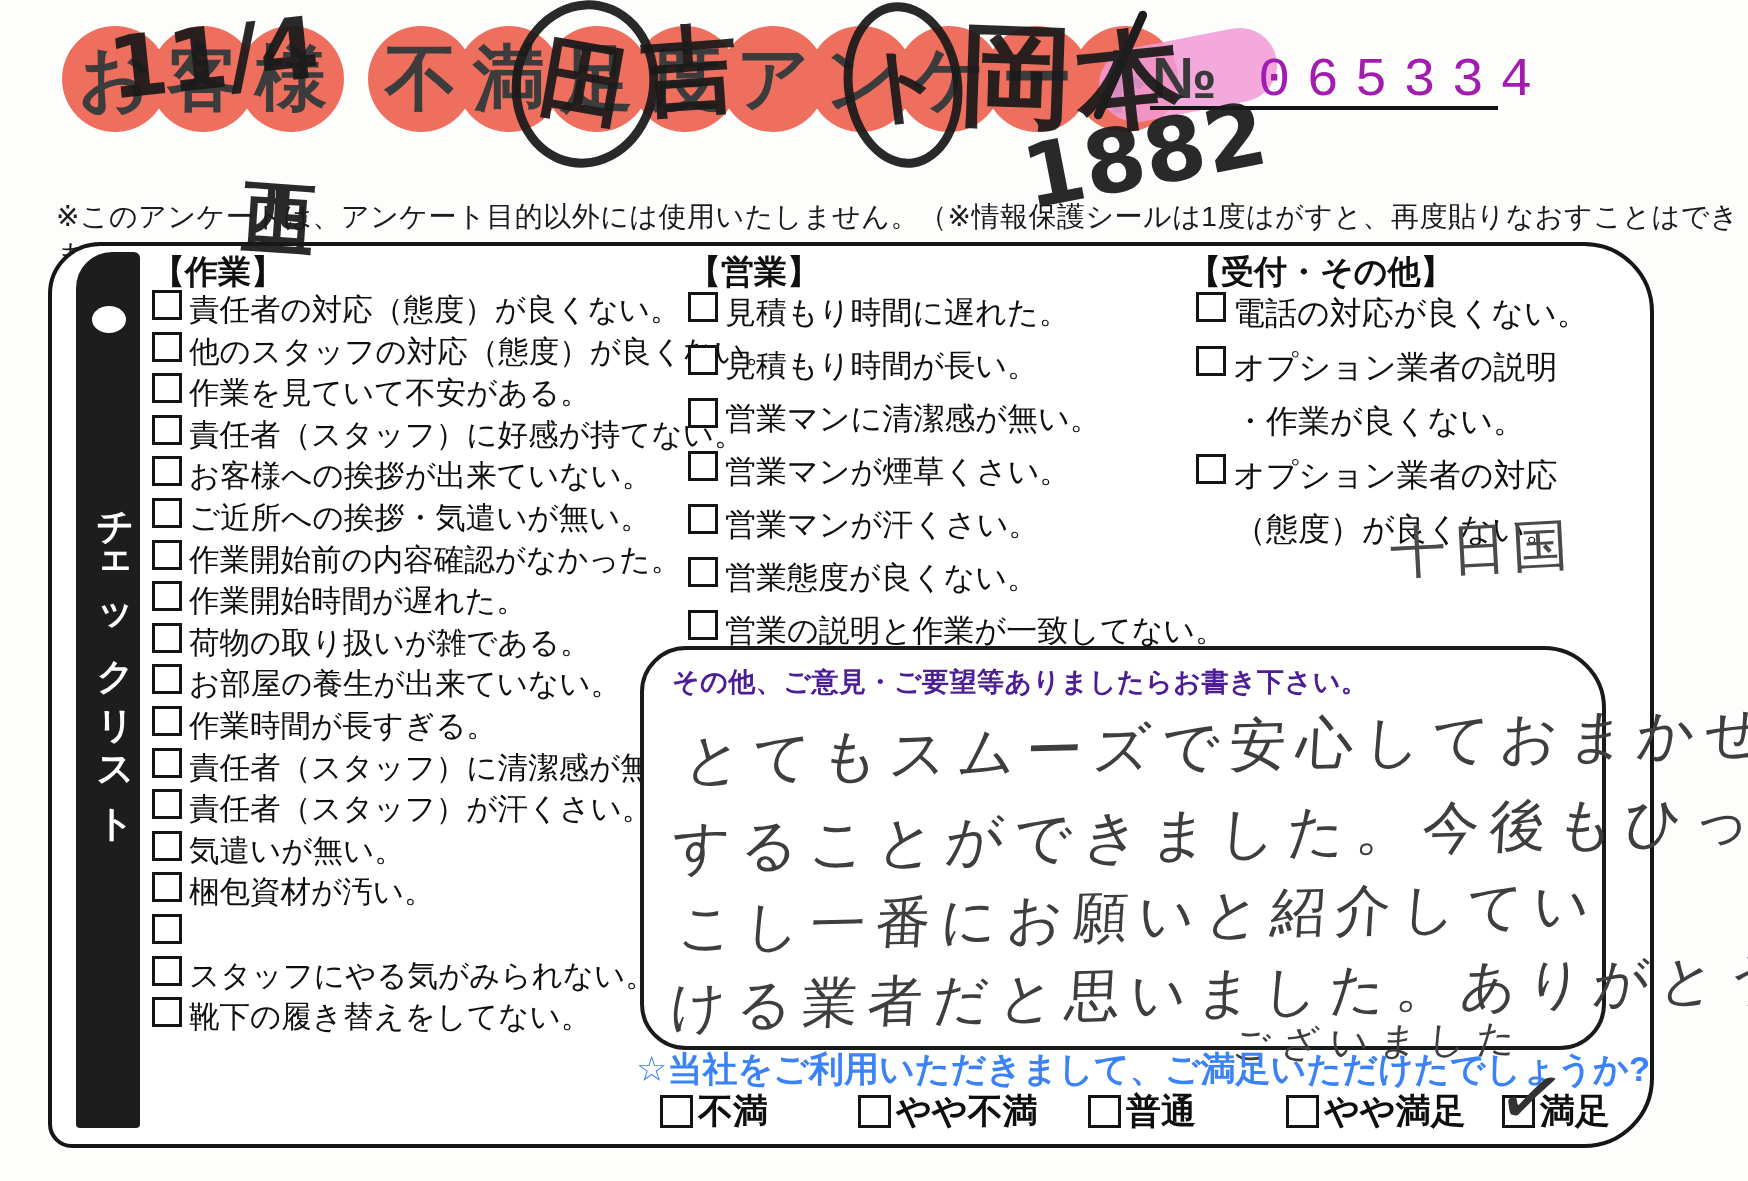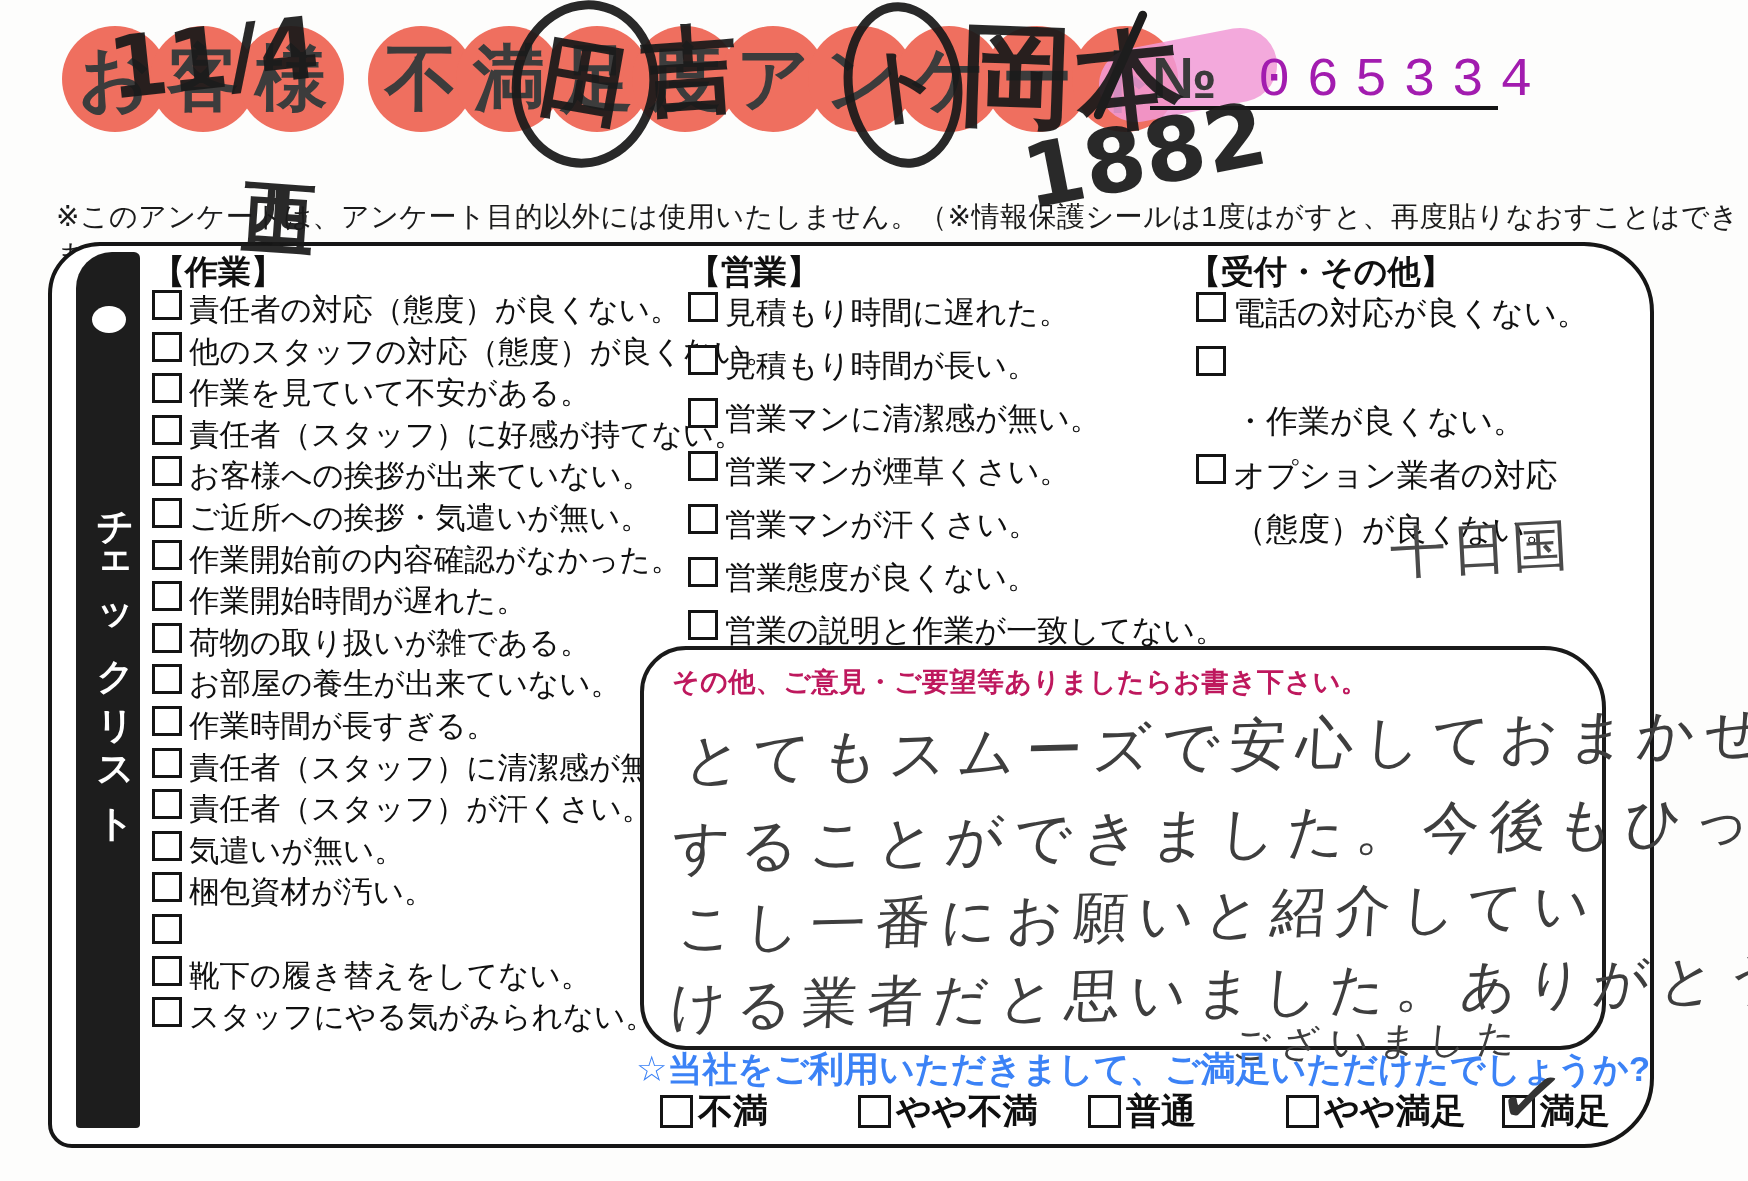--- a/index.html
+++ b/index.html
@@ -33,21 +33,21 @@
   .col{position:absolute;}
   .check-row{display:flex;align-items:flex-start;font-size:30.5px;font-weight:500;color:#101010;white-space:nowrap;}
   .col1 .check-row{height:41.6px;}
   .col2 .check-row{height:53px;font-size:31px;}
   .col3 .check-row{height:54px;font-size:32px;margin-left:8px;}
   .cbox{display:inline-block;width:24px;height:24px;border:3px solid #141414;margin-right:7px;flex:0 0 auto;background:#fff;}
   .cont{padding-left:38px;}
   
   .comment-box{position:absolute;left:640px;top:646px;width:958px;height:396px;border:4px solid #1a1a1a;
         border-radius:46px 62px 46px 46px;background:#fff;}
-  .comment-label{position:absolute;left:28px;top:14px;font-size:27px;font-weight:600;color:#be185d;letter-spacing:.5px;}
+  .comment-label{position:absolute;left:28px;top:14px;font-size:27px;font-weight:600;color:#4c1d95;letter-spacing:.5px;}
   
   .hw{position:absolute;font-family:"DejaVu Sans",sans-serif;color:#3e3e3e;white-space:nowrap;}
   .hw-pen{letter-spacing:10px;font-weight:400;transform:rotate(-1.5deg) skewX(-5deg);}
   .hw-marker{color:#1a1a1a;font-weight:700;opacity:.93;}
   .circled{border:9px solid #1a1a1a;border-radius:50%;display:flex;align-items:center;justify-content:center;}
   .pen-slash{position:absolute;left:1116px;top:6px;width:9px;height:118px;background:#1d1d1d;
         border-radius:5px;transform:rotate(24deg);}
   
   .sat-question{position:absolute;left:636px;top:1046px;font-size:35px;font-weight:700;color:#3b82f6;white-space:nowrap;}
   .sat-option{position:absolute;top:1088px;display:flex;align-items:center;font-size:35px;font-weight:700;color:#0f0f0f;}
@@ -148,25 +148,25 @@
       </div>
     <div class="check-row">
         <span class="cbox"></span>
         <span>梱包資材が汚い。</span>
       </div>
     <div class="check-row">
         <span class="cbox"></span>
       </div>
     <div class="check-row">
         <span class="cbox"></span>
+        <span>スタッフにやる気がみられない。</span>
+      </div>
+    <div class="check-row">
+        <span class="cbox"></span>
         <span>靴下の履き替えをしてない。</span>
-      </div>
-    <div class="check-row">
-        <span class="cbox"></span>
-        <span>スタッフにやる気がみられない。</span>
       </div>
   </div>
 
   <div class="col-heading" style="left:688px;top:250px">【営業】</div>
   <div class="col col2" style="left:688px;top:292px">
     <div class="check-row">
         <span class="cbox"></span>
         <span>見積もり時間に遅れた。</span>
       </div>
     <div class="check-row">
@@ -196,20 +196,21 @@
   </div>
 
   <div class="col-heading" style="left:1188px;top:250px">【受付・その他】</div>
   <div class="col col3" style="left:1188px;top:292px">
     <div class="check-row">
         <span class="cbox"></span>
         <span>電話の対応が良くない。</span>
       </div>
     <div class="check-row">
         <span class="cbox"></span>
+        <span>オプション業者の説明</span>
       </div>
     <div class="check-row cont">
         <span>・作業が良くない。</span>
       </div>
     <div class="check-row">
         <span class="cbox"></span>
         <span>オプション業者の対応</span>
       </div>
     <div class="check-row cont">
         <span>（態度）が良くない。</span>

